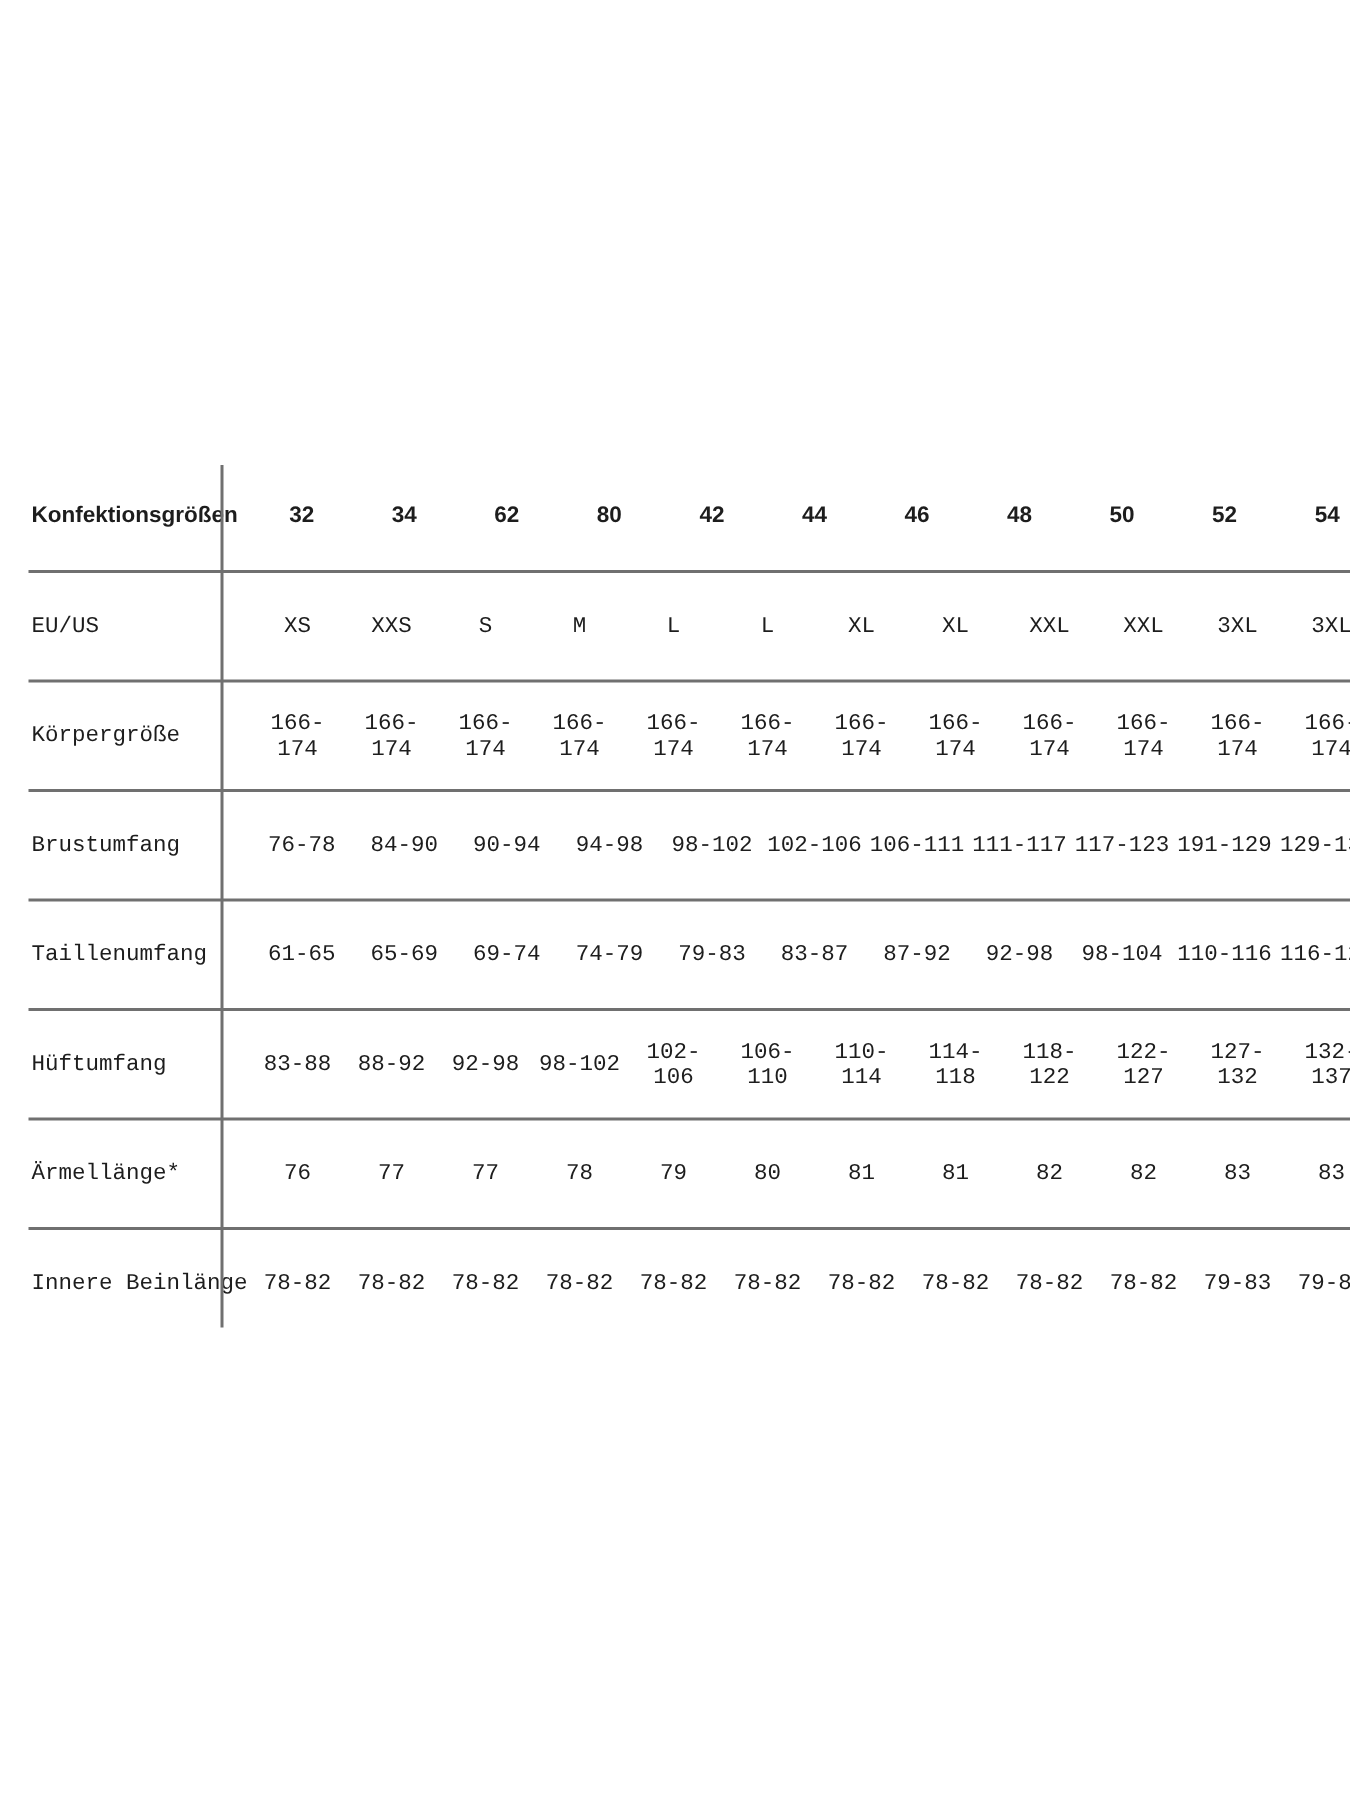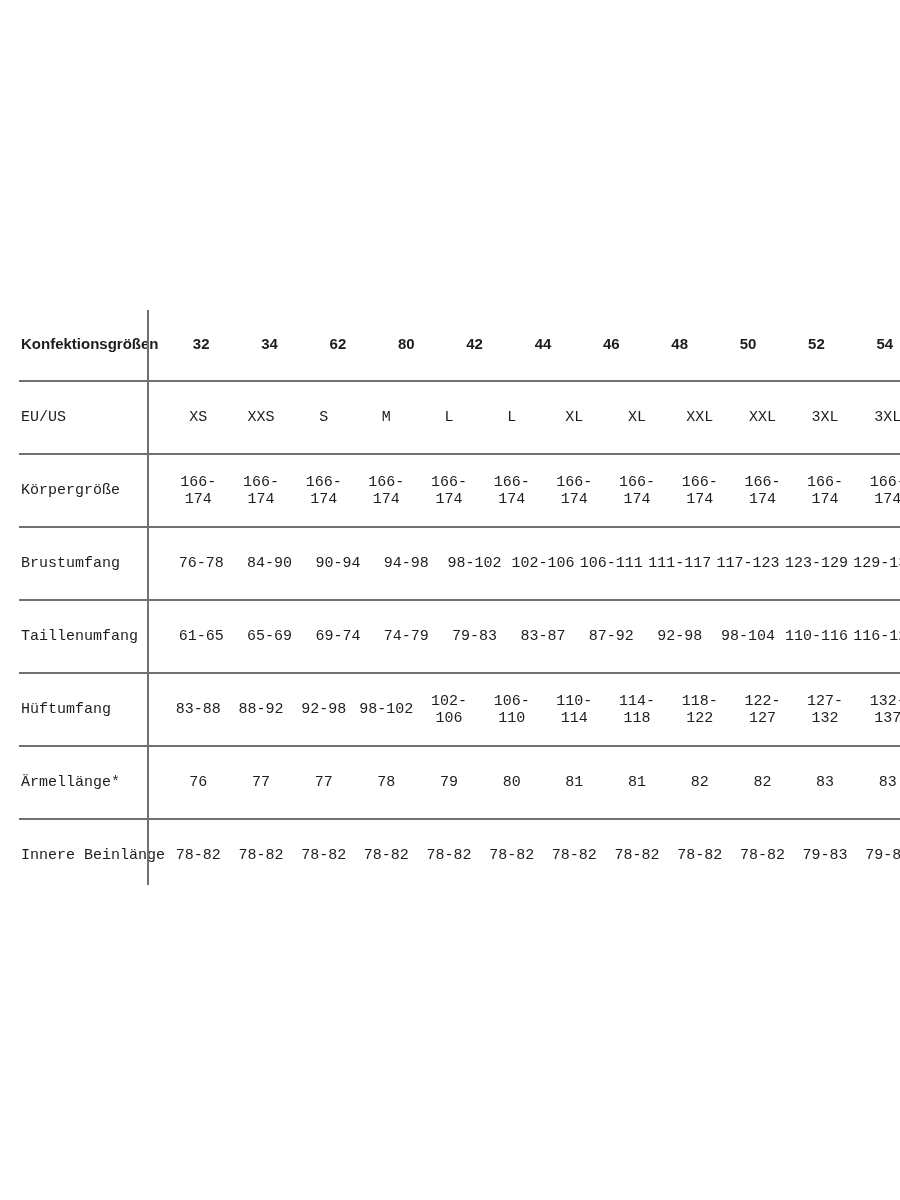--- a/index.html
+++ b/index.html
@@ -115,21 +115,21 @@
       <div class="cell label">Brustumfang</div>
       <div class="cell value">76-78</div>
       <div class="cell value">84-90</div>
       <div class="cell value">90-94</div>
       <div class="cell value">94-98</div>
       <div class="cell value">98-102</div>
       <div class="cell value">102-106</div>
       <div class="cell value">106-111</div>
       <div class="cell value">111-117</div>
       <div class="cell value">117-123</div>
-      <div class="cell value">123-129</div>
+      <div class="cell value">191-129</div>
       <div class="cell value">129-135</div>
     </div>
     <div class="row bordered">
       <div class="cell label">Taillenumfang</div>
       <div class="cell value">61-65</div>
       <div class="cell value">65-69</div>
       <div class="cell value">69-74</div>
       <div class="cell value">74-79</div>
       <div class="cell value">79-83</div>
       <div class="cell value">83-87</div>

